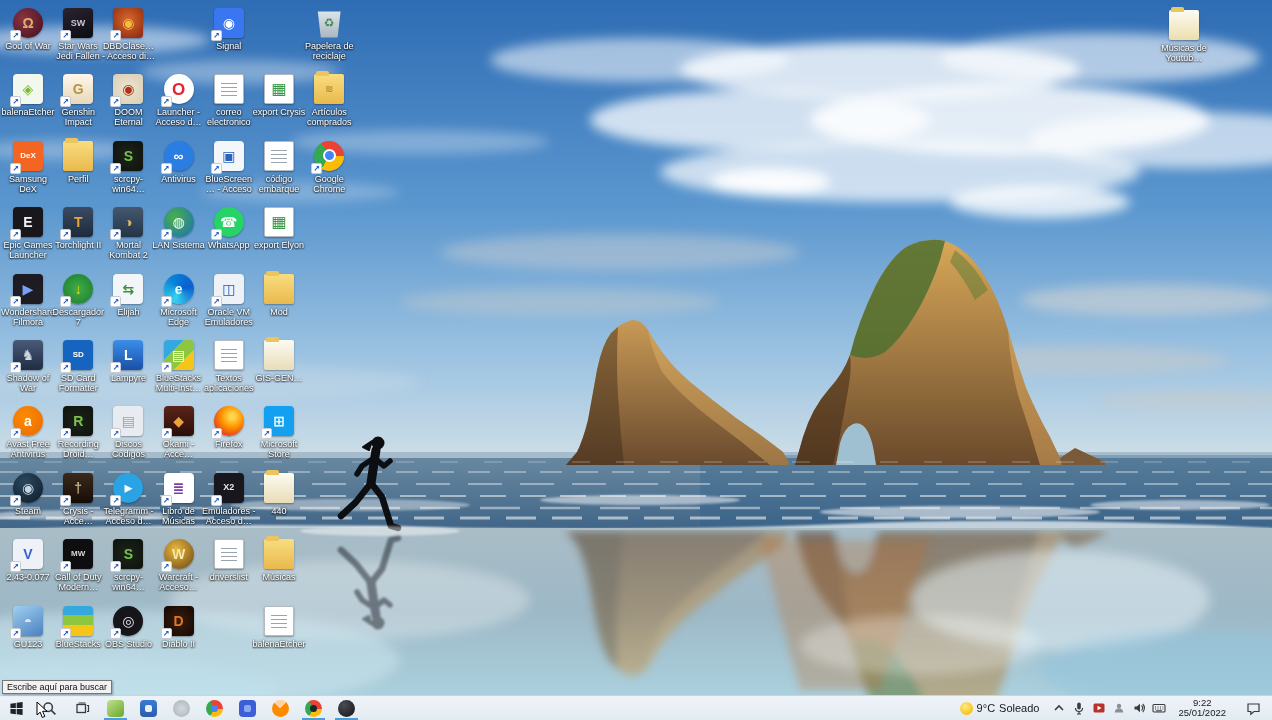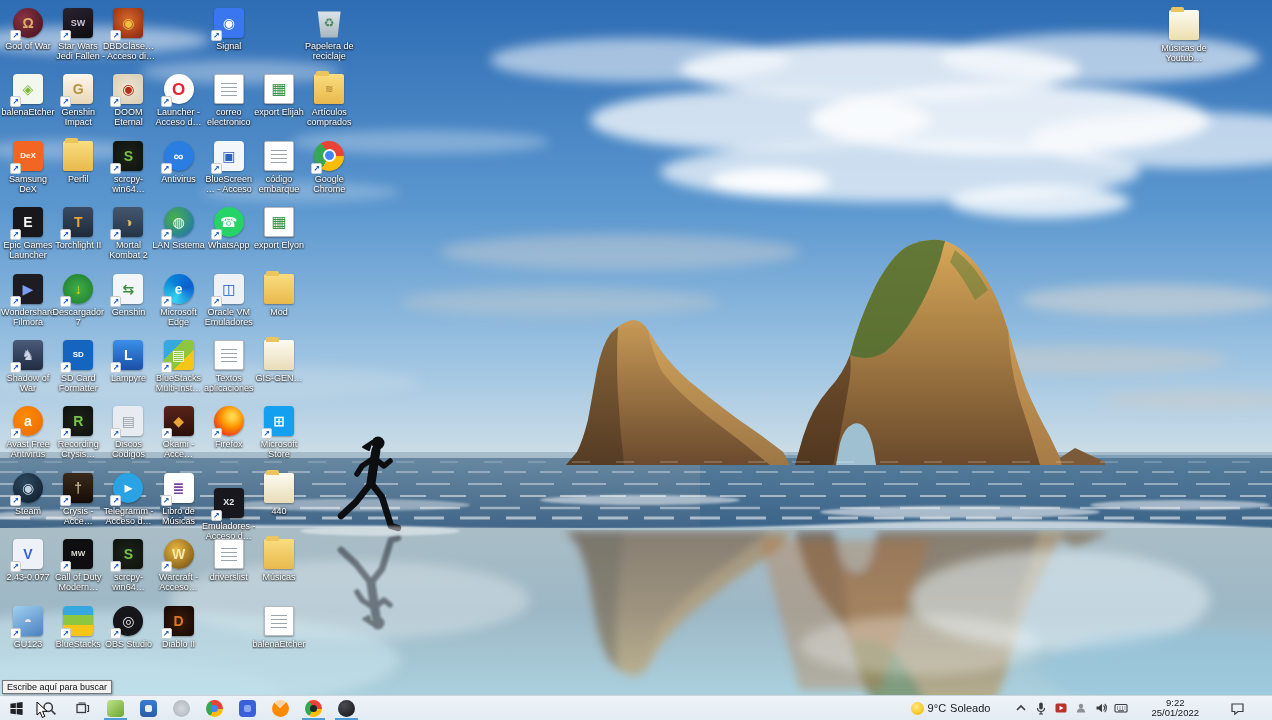--- a/index.html
+++ b/index.html
@@ -43,21 +43,21 @@
 
   
   #taskbar{position:absolute;left:0;bottom:0;width:1272px;height:25px;
       background:linear-gradient(#eef3f8,#e3ebf2);border-top:1px solid #c9d4dd;
       box-sizing:border-box;display:flex;align-items:stretch;z-index:20;}
   .tbtn{width:33px;display:flex;align-items:center;justify-content:center;position:relative;}
   .tico{width:17px;height:17px;display:flex;align-items:center;justify-content:center;position:relative;}
   .tin{width:7px;height:7px;border-radius:2px;display:block;}
   .run{position:absolute;bottom:0;left:5px;right:5px;height:2px;background:#4f9bd8;}
   #tb-spacer{flex:1;}
-  #tray{display:flex;align-items:center;gap:15px;padding-right:18px;}
+  #tray{display:flex;align-items:center;gap:4px;padding-right:2px;}
   #weather{display:flex;align-items:center;gap:4px;font-size:11px;color:#15181c;padding:0 6px;}
   .sun{width:13px;height:13px;border-radius:50%;display:inline-block;
       background:radial-gradient(circle at 40% 35%,#ffe98a,#f5c518 70%,#e8a800);}
   .tray-ic{width:20px;height:24px;display:flex;align-items:center;justify-content:center;}
   #clock{font-size:9.5px;line-height:10px;color:#15181c;text-align:center;padding:0 5px;}
   #action-center{width:34px;border-left:1px solid transparent;display:flex;align-items:center;justify-content:center;}
 
   #mouse-cursor{position:absolute;left:36px;top:702px;z-index:40;}
 </style>
 </head>
@@ -254,21 +254,21 @@
         <div class="lbl">Launcher - Acceso d…</div>
       </div>
       <div class="dicon" style="left: 201.8px; top: 74.4px;">
         <div class="ic doc"></div>
         <div class="lbl">correo electronico</div>
       </div>
       <div class="dicon" style="left: 252px; top: 74.4px;">
         <div class="ic calc">
           <span class="g" style="color: rgb(58, 153, 72); font-size: 16px;">▦</span>
         </div>
-        <div class="lbl">export Elijah</div>
+        <div class="lbl">export Crysis</div>
       </div>
       <div class="dicon" style="left: 302.2px; top: 74.4px;">
         <div class="ic folder">
           <span class="g" style="color: rgb(176, 140, 52); font-size: 10px;">≋</span>
         </div>
         <div class="lbl">Artículos comprados</div>
       </div>
       <div class="dicon" style="left: 1px; top: 140.8px;">
         <div class="ic " style="background: rgb(242, 101, 34);">
           <span class="g" style="color: rgb(255, 255, 255); font-size: 8px;">DeX</span>
@@ -367,21 +367,21 @@
           <span class="g" style="color: rgb(245, 216, 0);">↓</span>
           <div class="sc">↗</div>
         </div>
         <div class="lbl">Descargador 7</div>
       </div>
       <div class="dicon" style="left: 101.4px; top: 273.6px;">
         <div class="ic " style="background: rgb(242, 246, 249);">
           <span class="g" style="color: rgb(58, 143, 58);">⇆</span>
           <div class="sc">↗</div>
         </div>
-        <div class="lbl">Genshin</div>
+        <div class="lbl">Elijah</div>
       </div>
       <div class="dicon" style="left: 151.6px; top: 273.6px;">
         <div class="ic rd" style="background: conic-gradient(from 200deg, rgb(53, 210, 240), rgb(8, 131, 216), rgb(10, 95, 208), rgb(53, 210, 240));">
           <span class="g" style="color: rgb(234, 250, 255);">e</span>
           <div class="sc">↗</div>
         </div>
         <div class="lbl">Microsoft Edge</div>
       </div>
       <div class="dicon" style="left: 201.8px; top: 273.6px;">
         <div class="ic " style="background: rgb(238, 242, 247);">
@@ -435,21 +435,21 @@
           <span class="g" style="color: rgb(255, 255, 255);">a</span>
           <div class="sc">↗</div>
         </div>
         <div class="lbl">Avast Free Antivirus</div>
       </div>
       <div class="dicon" style="left: 51.2px; top: 406.4px;">
         <div class="ic " style="background: radial-gradient(circle, rgb(28, 36, 26), rgb(14, 18, 13));">
           <span class="g" style="color: rgb(122, 194, 74);">R</span>
           <div class="sc">↗</div>
         </div>
-        <div class="lbl">Recording Crysis…</div>
+        <div class="lbl">Recording Droid…</div>
       </div>
       <div class="dicon" style="left: 101.4px; top: 406.4px;">
         <div class="ic " style="background: rgb(232, 236, 240);">
           <span class="g" style="color: rgb(152, 162, 171);">▤</span>
           <div class="sc">↗</div>
         </div>
         <div class="lbl">Discos Códigos</div>
       </div>
       <div class="dicon" style="left: 151.6px; top: 406.4px;">
         <div class="ic " style="background: linear-gradient(rgb(90, 36, 26), rgb(42, 14, 8));">
@@ -492,21 +492,21 @@
         </div>
         <div class="lbl">Telegramm - Acceso d…</div>
       </div>
       <div class="dicon" style="left: 151.6px; top: 472.8px;">
         <div class="ic " style="background: rgb(255, 255, 255);">
           <span class="g" style="color: rgb(122, 63, 160);">≣</span>
           <div class="sc">↗</div>
         </div>
         <div class="lbl">Libro de Músicas</div>
       </div>
-      <div class="dicon" style="left: 201.8px; top: 472.8px; margin-top: 15px;">
+      <div class="dicon" style="left: 201.8px; top: 472.8px;">
         <div class="ic " style="background: rgb(23, 23, 29);">
           <span class="g" style="color: rgb(232, 232, 240); font-size: 9px;">X2</span>
           <div class="sc">↗</div>
         </div>
         <div class="lbl">Emuladores - Acceso d…</div>
       </div>
       <div class="dicon" style="left: 252px; top: 472.8px;">
         <div class="ic folder" style="background: linear-gradient(rgb(253, 251, 242), rgb(232, 221, 184));"></div>
         <div class="lbl">440</div>
       </div>

